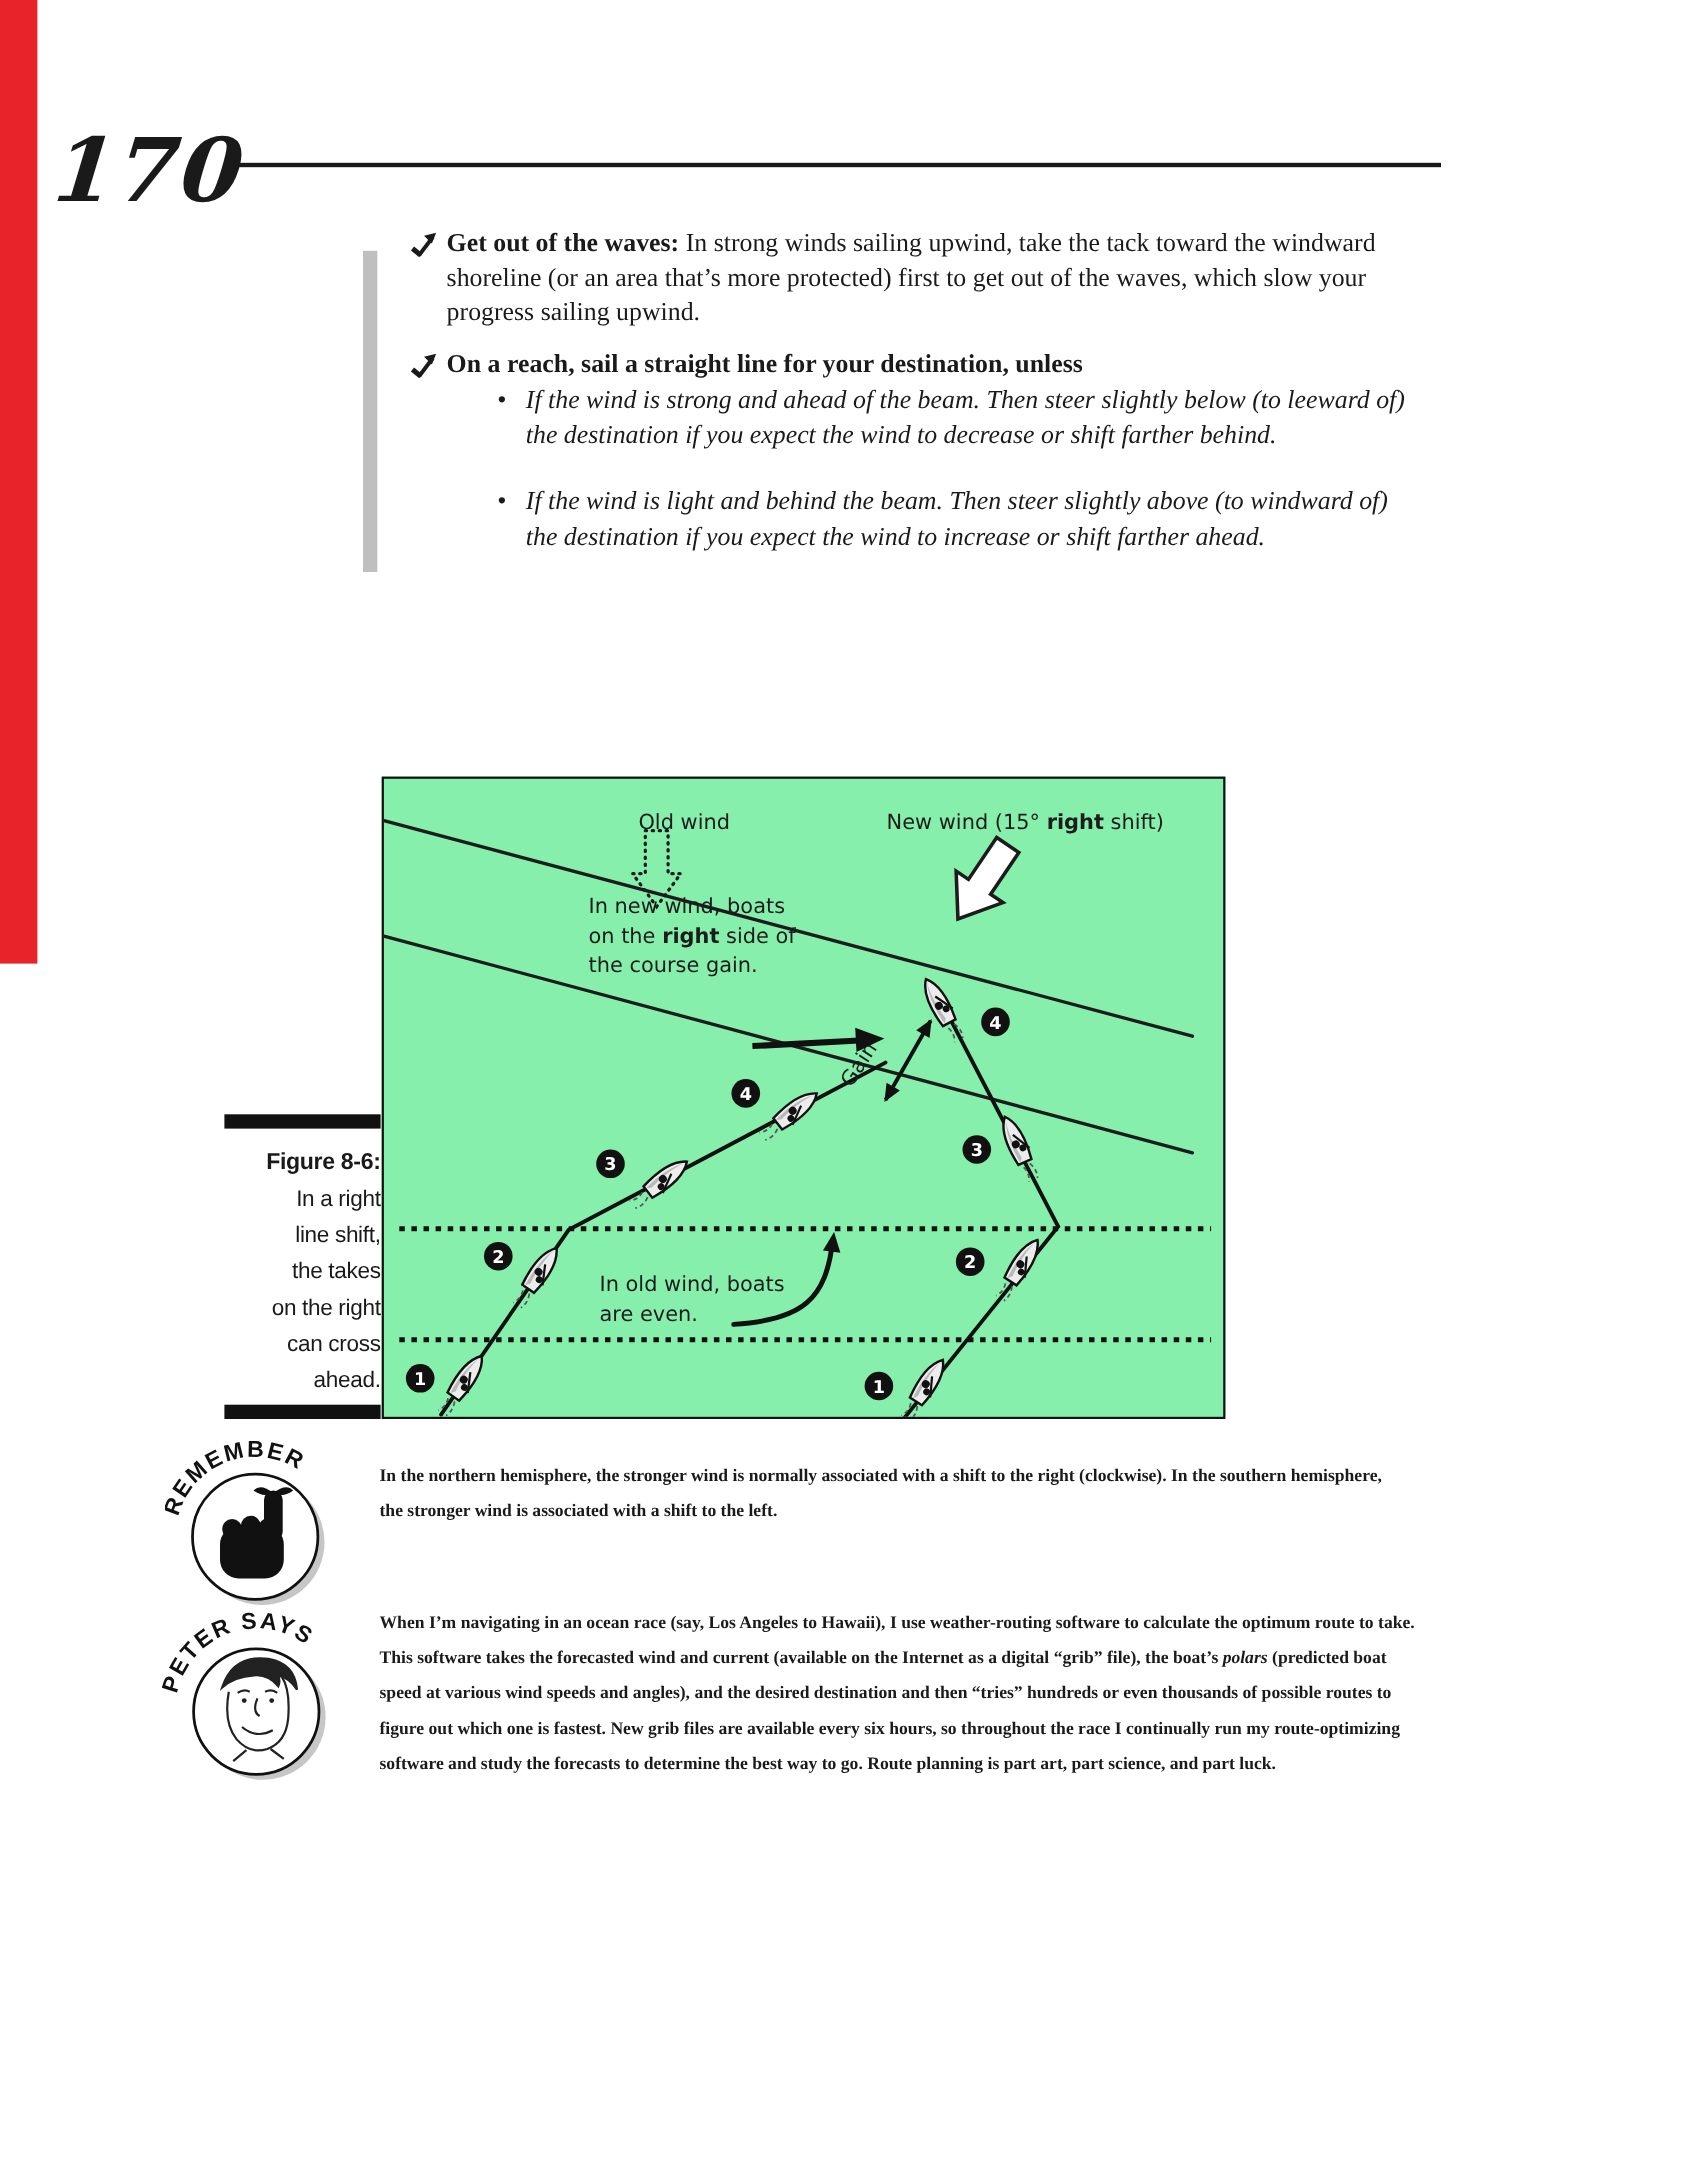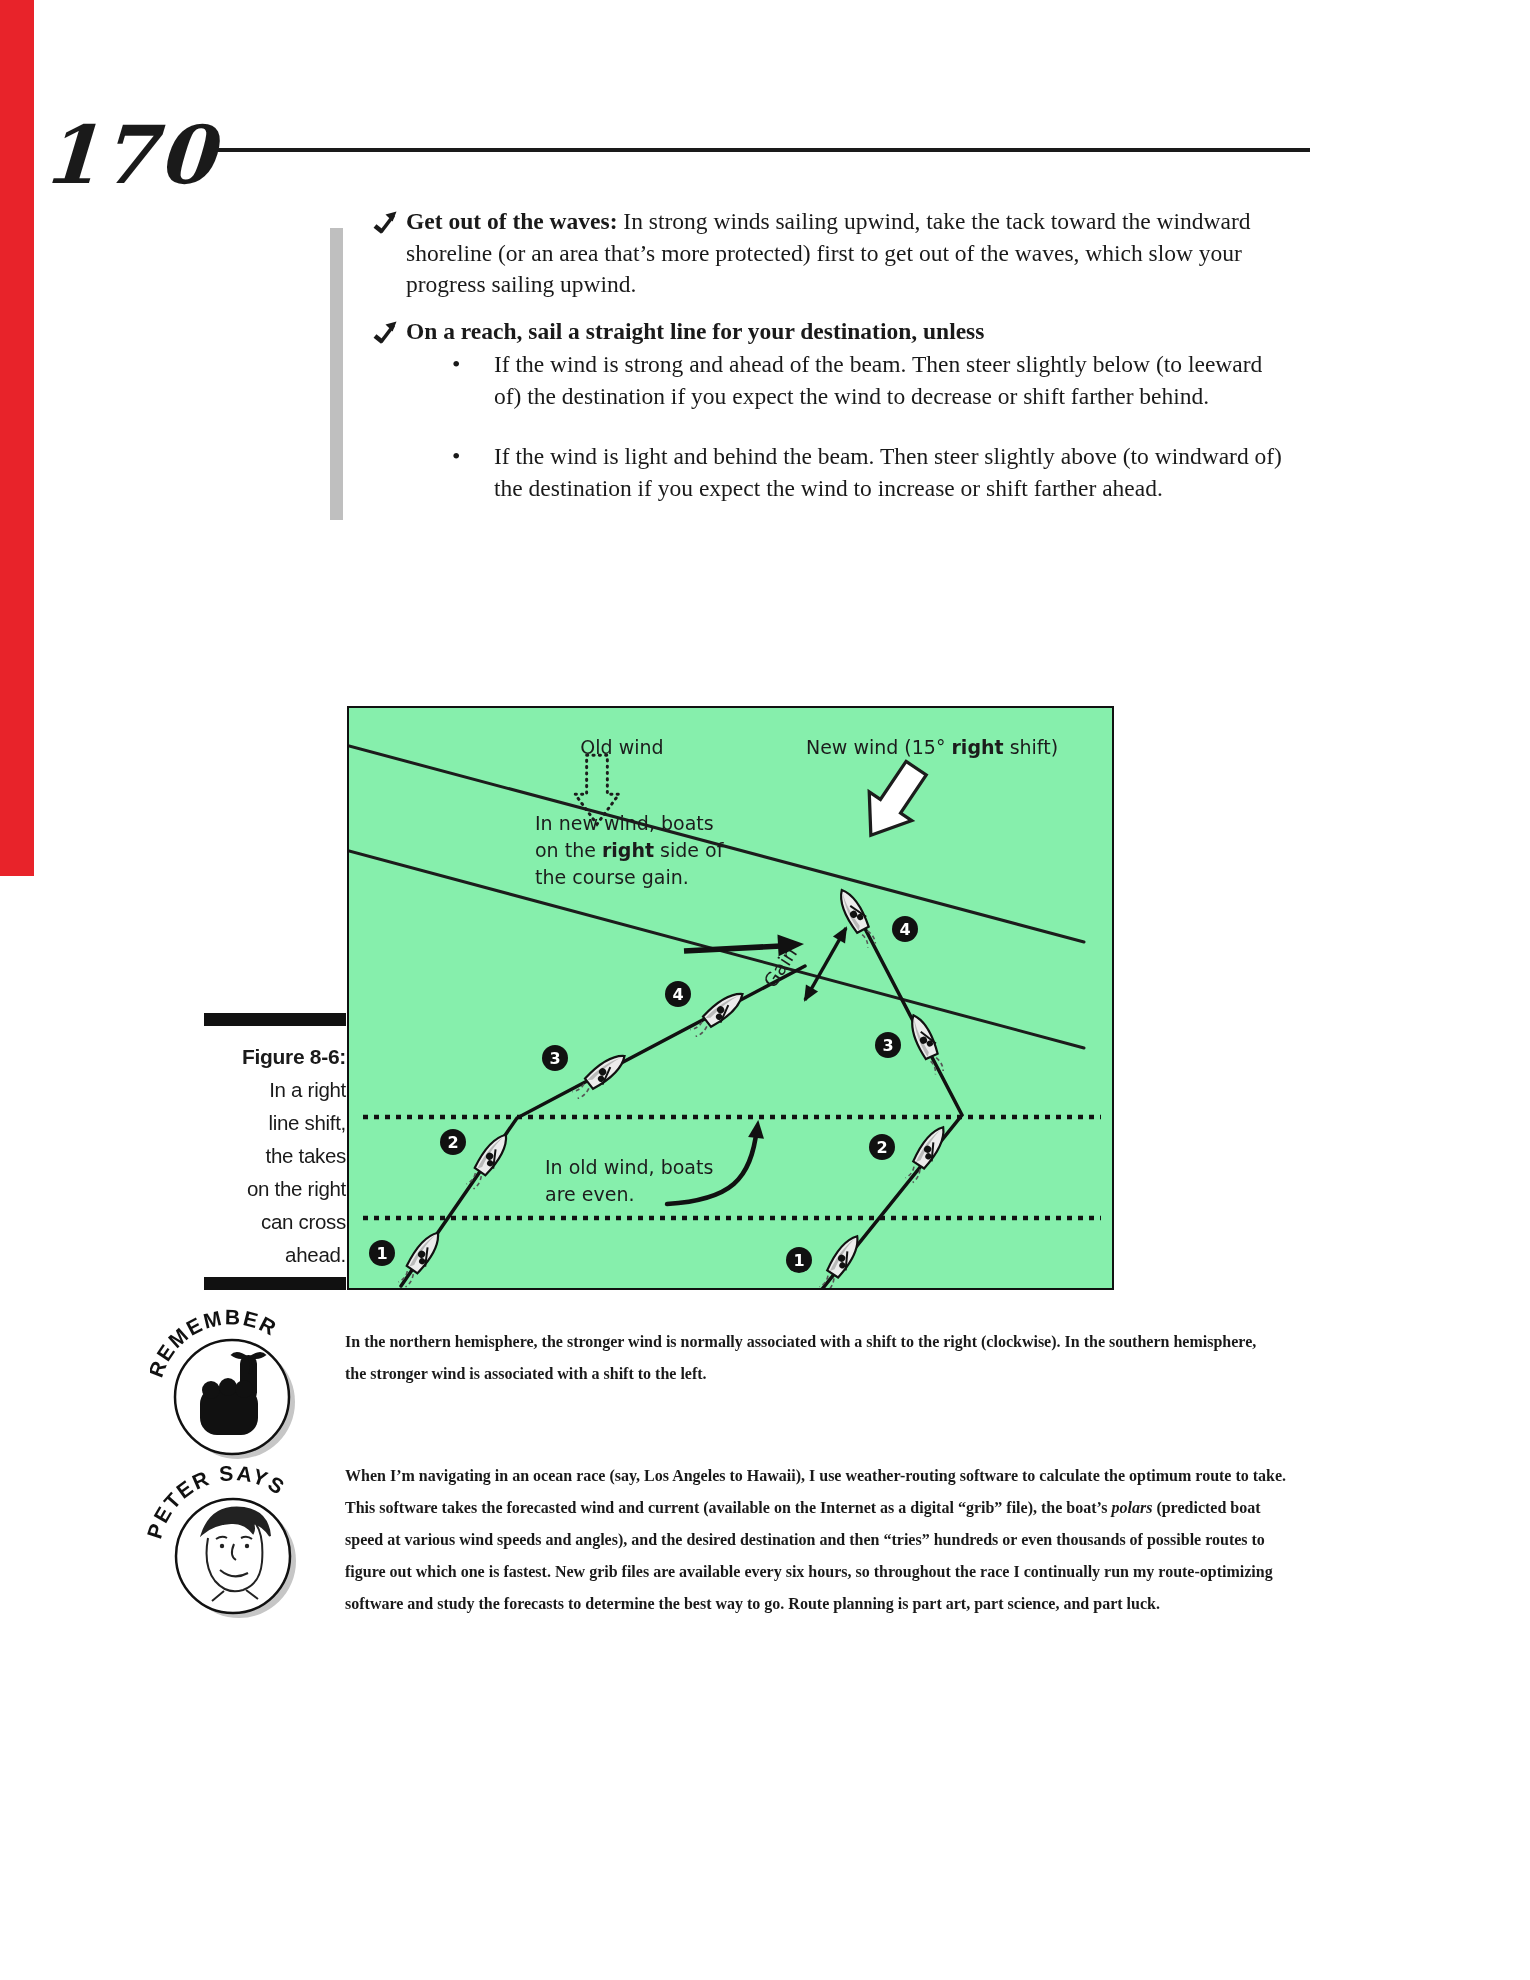--- a/index.html
+++ b/index.html
@@ -13,21 +13,21 @@
   .runhead .rule{flex:1;height:0;border-bottom:4px solid #1a1a1a;margin-left:10px;margin-bottom:3px;}
   
   .graybar{left:330px;top:228px;width:13px;height:292px;background:#bfbfbf;}
   .body-txt{font-size:23.5px;line-height:31.5px;}
   .blead{font-weight:700;font-family:"Liberation Serif",serif;}
   .bullet-row{display:flex;align-items:flex-start;}
   .check{flex:0 0 27px;margin-top:4px;}
   .btext{margin-left:7px;width:850px;}
   .sub-row{display:flex;align-items:flex-start;}
   .dot{flex:0 0 18px;font-size:24px;line-height:31.5px;}
-  .stext{margin-left:24px;width:800px;}
+  .stext{margin-left:8px;width:800px;font-style:italic;}
   
   .figbox{left:347px;top:706px;width:763px;height:580px;border:2px solid #111;background:#86efac;}
   .cap-bar{left:204px;width:142px;height:13px;background:#111;}
   .caption{left:204px;top:1040px;width:142px;text-align:right;font-family:"Liberation Sans",sans-serif;font-size:20.5px;line-height:33px;letter-spacing:-0.3px;}
   .caption .lead{font-weight:700;font-size:21px;}
   .dlabel{font-family:"DejaVu Sans",sans-serif;font-size:19px;fill:#1c1c1c;}
   .dbold{font-weight:700;}
   .badge-num{font-family:"DejaVu Sans",sans-serif;font-size:16px;font-weight:700;fill:#ffffff;}
   
   .iconlbl{font-family:"Liberation Sans",sans-serif;font-weight:700;font-size:21px;letter-spacing:2px;fill:#111;}

